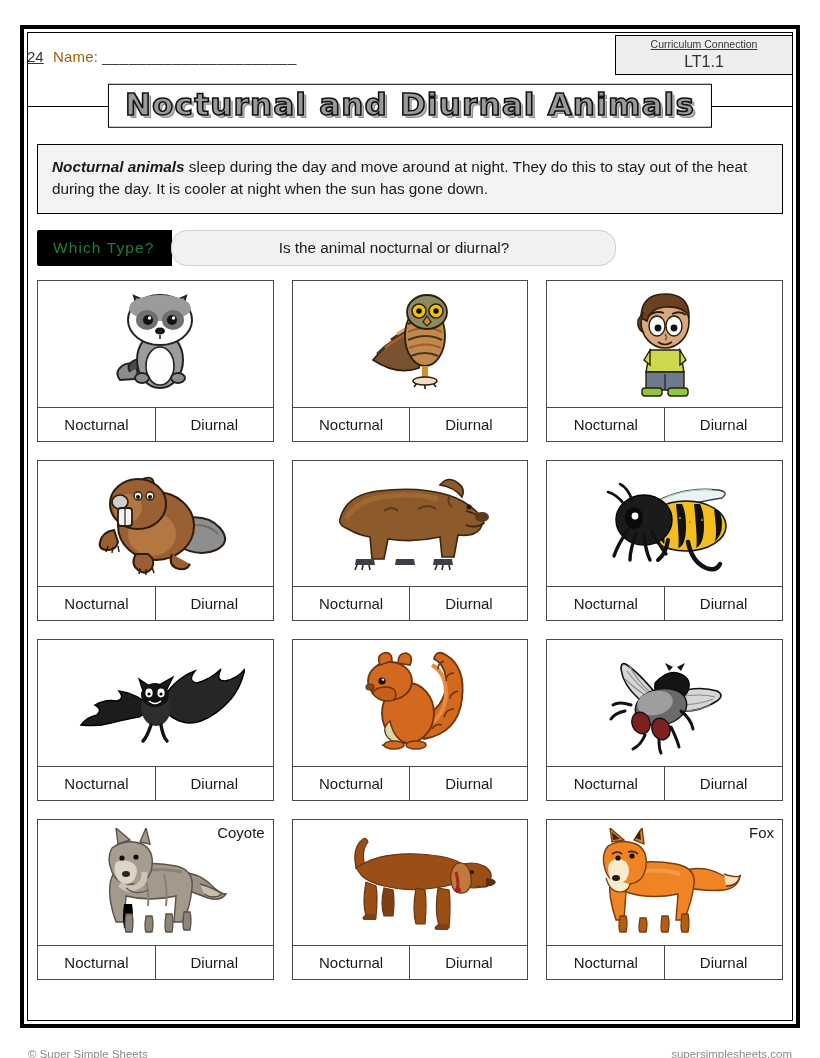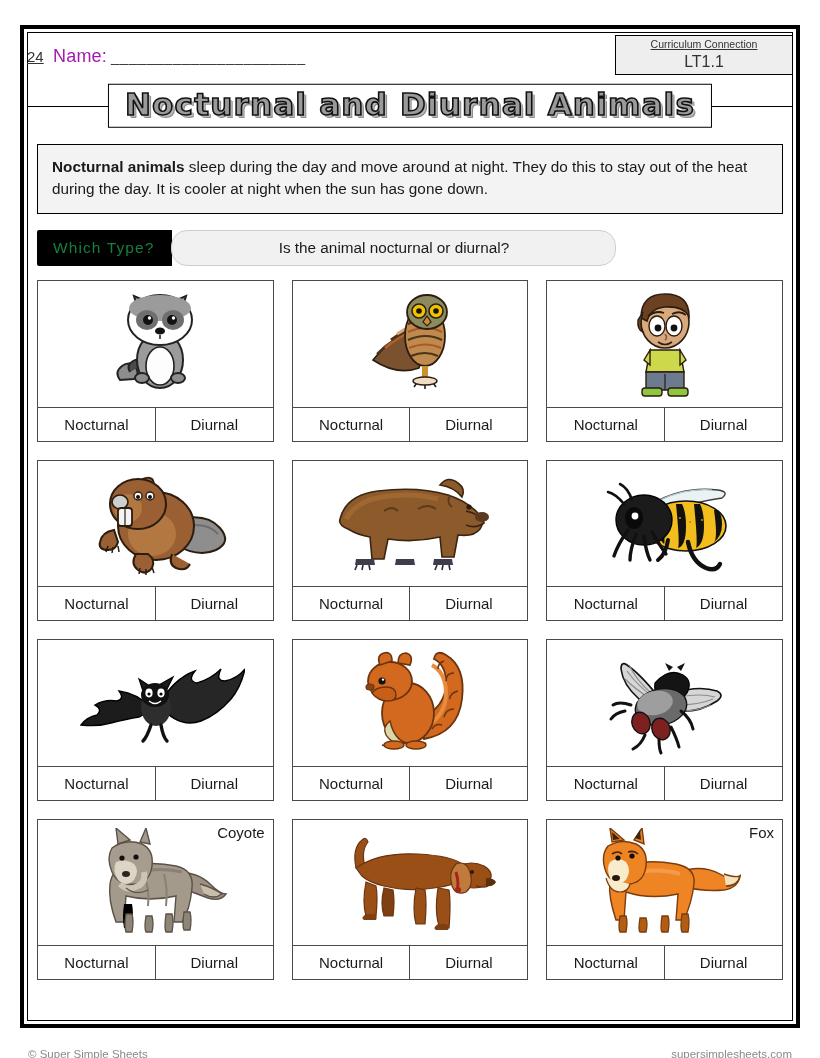--- a/index.html
+++ b/index.html
@@ -54,22 +54,22 @@
   
   .name-row {
     position: relative;
     height: 48px;
     display: flex;
     align-items: center;
     padding: 0 14px;
     box-sizing: border-box;
   }
   .name-label {
-    font-size: 18px;
-    color: #a21caf;
+    font-size: 15px;
+    color: #a16207;
     letter-spacing: .2px;
     margin-left: 12px;
   }
   .name-line {
     display: inline-block;
     margin-left: 4px;
     font-size: 15px;
     color: #333;
     letter-spacing: .5px;
   }
@@ -145,21 +145,21 @@
   
   .info-box {
     margin: 10px 10px 0 10px;
     border: 1.4px solid #000;
     background: #f3f3f3;
     padding: 11px 14px 13px 14px;
     font-size: 15.3px;
     line-height: 1.45;
     color: #1a1a1a;
   }
-  .info-box b { font-weight: bold; }
+  .info-box b { font-weight: bold; font-style: italic; }
 
   
   .banner-row {
     margin: 16px 10px 0 10px;
     display: flex;
     align-items: stretch;
     height: 36px;
   }
   .banner-black {
     background: #000;

